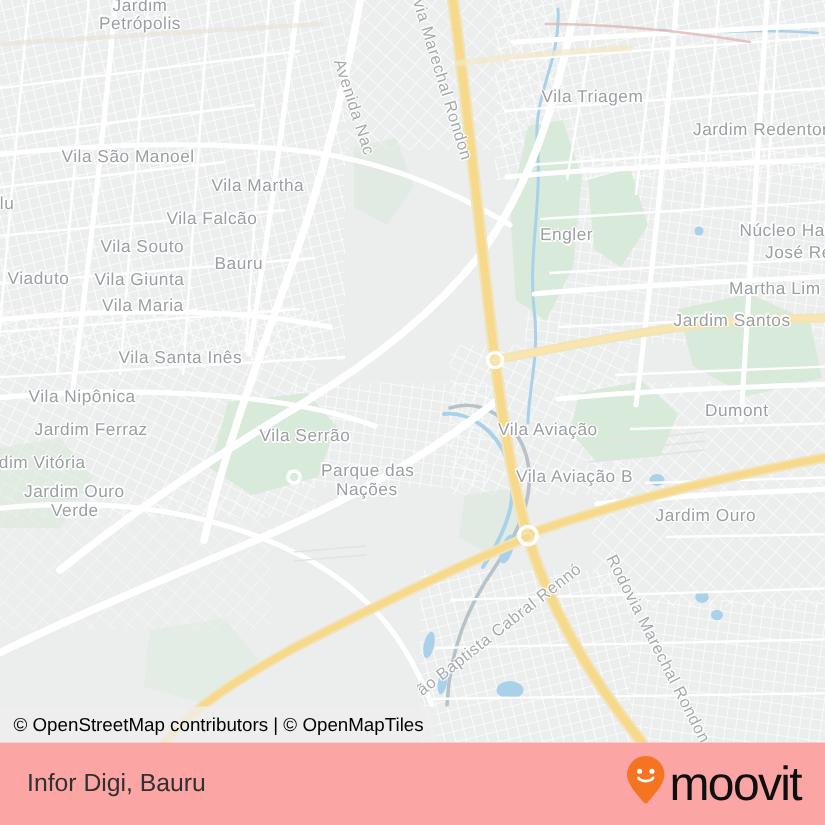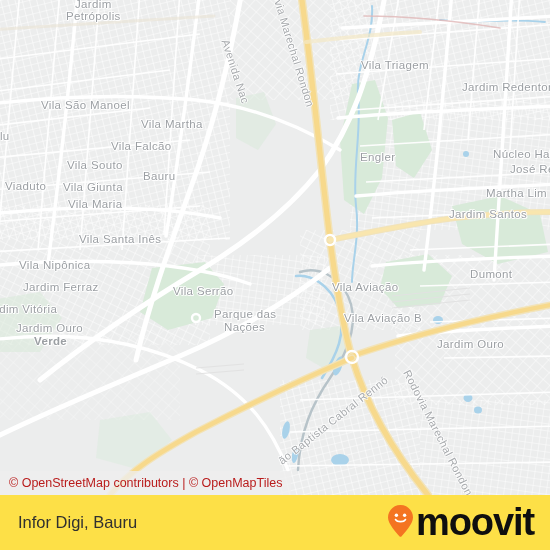--- a/index.html
+++ b/index.html
@@ -115,54 +115,54 @@
   
   #attribution {
     position: absolute;
     left: 0;
     bottom: 0;
     height: 24px;
     display: flex;
     align-items: center;
     padding: 0 9px 0 9px;
     background: rgba(238,238,238,0.78);
-    color: #b91c1c;
+    color: #000000;
     font-size: 12.5px;
     white-space: nowrap;
     z-index: 25;
   }
 
   
   #footer {
     position: absolute;
     left: 0;
     top: 495px;
     width: 550px;
     height: 55px;
-    background: #fde047;
+    background: #fca5a5;
     display: flex;
     align-items: center;
     justify-content: space-between;
     padding: 0 16px 0 18px;
     box-sizing: border-box;
   }
   #footer-title {
     color: #303030;
     font-size: 16.5px;
     white-space: nowrap;
   }
   #brand {
     display: flex;
     align-items: center;
     gap: 2px;
   }
   #brand-word {
     color: #0f0f0f;
-    font-size: 38px;
-    font-weight: bold;
+    font-size: 32px;
+    font-weight: normal;
     letter-spacing: -1.1px;
     line-height: 33px;
   }
 </style>
 </head>
 <body>
 
 <div id="app">
 
   <div id="map">
@@ -321,21 +321,21 @@
     <div class="map-label" style="left:67px;  top:159px;">Vila Souto</div>
     <div class="map-label" style="left:63px;  top:181px;">Vila Giunta</div>
     <div class="map-label" style="left:68px;  top:198px;">Vila Maria</div>
     <div class="map-label" style="left:5px;   top:180px;">Viaduto</div>
     <div class="map-label" style="left:-3px;  top:130px;">ilu</div>
     <div class="map-label" style="left:79px;  top:233px;">Vila Santa Inês</div>
     <div class="map-label" style="left:19px;  top:259px;">Vila Nipônica</div>
     <div class="map-label" style="left:23px;  top:281px;">Jardim Ferraz</div>
     <div class="map-label" style="left:-5px;  top:303px;">rdim Vitória</div>
     <div class="map-label" style="left:16px;  top:322px;">Jardim Ouro</div>
-    <div class="map-label" style="left:34px;  top:335px;font-weight:bold;">Verde</div>
+    <div class="map-label" style="left:34px;  top:335px;">Verde</div>
     <div class="map-label" style="left:173px; top:285px;">Vila Serrão</div>
     <div class="map-label" style="left:214px; top:308px;">Parque das</div>
     <div class="map-label" style="left:224px; top:321px;">Nações</div>
     <div class="map-label" style="left:143px; top:170px;">Bauru</div>
     <div class="map-label" style="left:361px; top:59px;">Vila Triagem</div>
     <div class="map-label" style="left:462px; top:81px;">Jardim Redentor</div>
     <div class="map-label" style="left:360px; top:151px;">Engler</div>
     <div class="map-label" style="left:493px; top:148px;">Núcleo Hab</div>
     <div class="map-label" style="left:510px; top:163px;">José Re</div>
     <div class="map-label" style="left:486px; top:187px;">Martha Lim</div>

